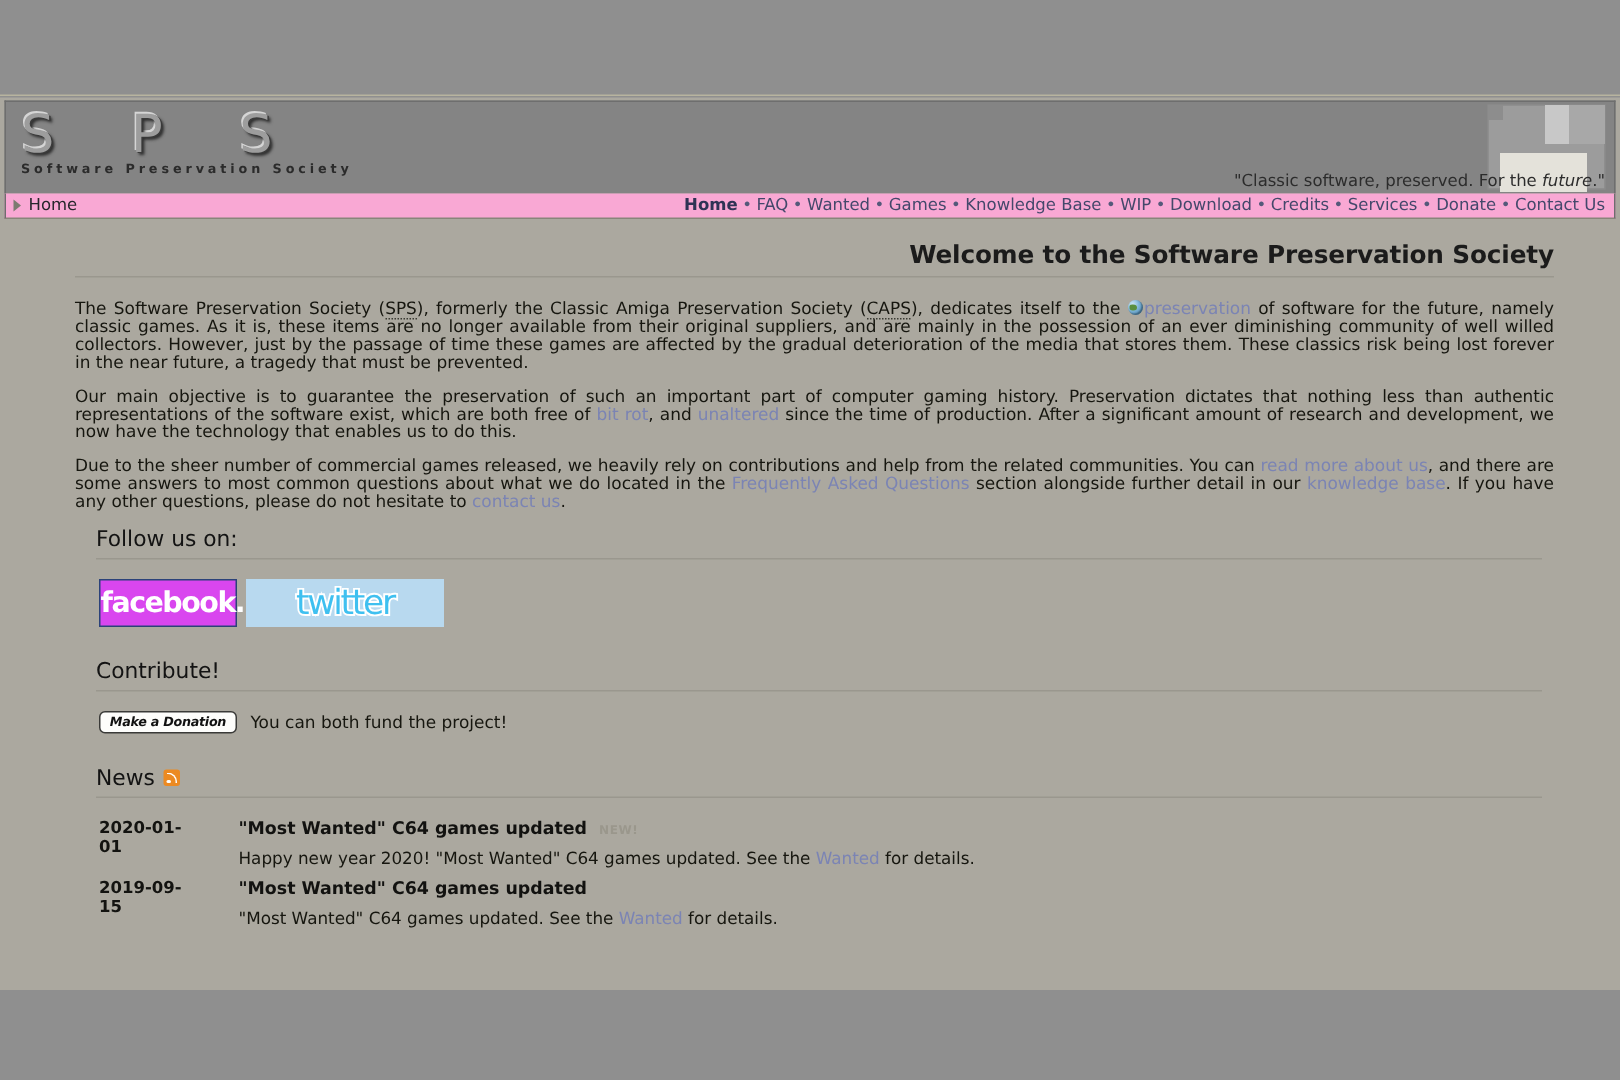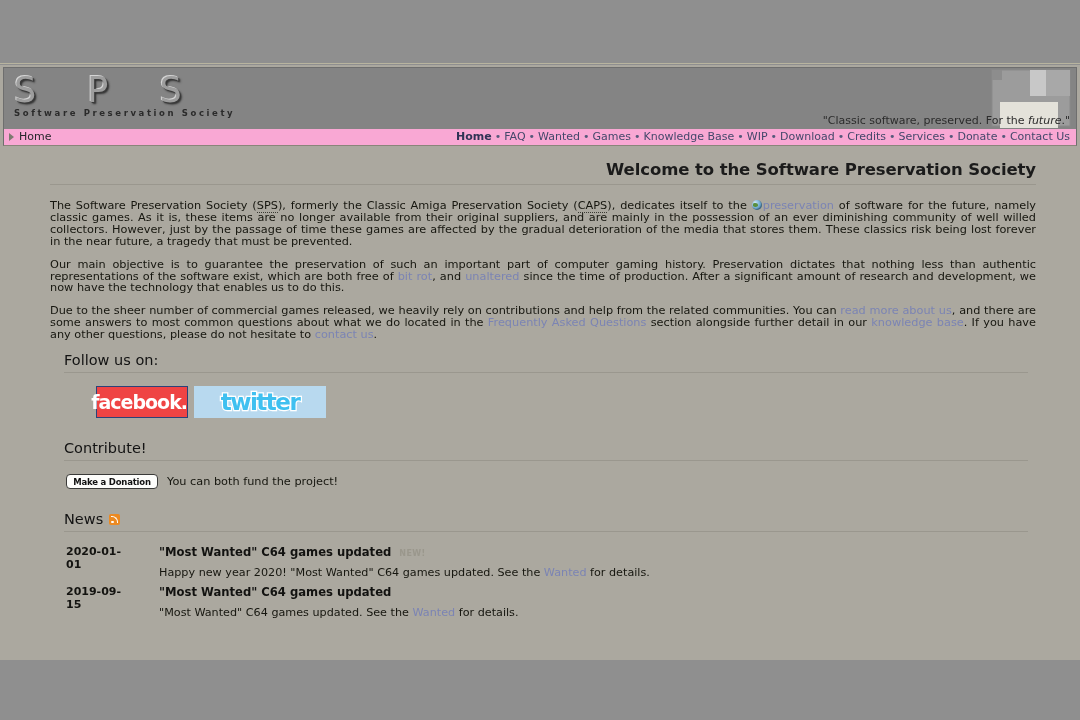--- a/index.html
+++ b/index.html
@@ -168,60 +168,61 @@
     border-bottom: 1px solid #9a978e;
     margin: 0 0 13px 14px;
     display: flex; align-items: baseline; gap: 6px;
   }
   .section-wrap { padding-right: 8px; }
 
   
   .social-row { display: flex; gap: 6px; margin: 0 0 22px 16px; }
   .fb-badge {
     width: 92px; height: 32px;
-    background: #ef4444;
+    background: #d946ef;
     border: 1px solid #2b4279;
-    display: flex; align-items: center; justify-content: flex-end; margin-left: 30px;
+    display: flex; align-items: center; justify-content: flex-start;
   }
   .fb-badge span {
     color: #ffffff;
     font-size: 19px;
     font-weight: bold;
     letter-spacing: -1px;
     font-family: "DejaVu Sans", "Liberation Sans", sans-serif;
   }
   .tw-badge {
     width: 132px; height: 32px;
     background: #b8d9ef;
     display: flex; align-items: center; justify-content: center;
   }
   .tw-badge span {
     color: #3fc0f0;
     font-size: 23px;
-    font-weight: bold;
+    font-weight: normal;
     letter-spacing: -1.5px;
     -webkit-text-stroke: 2.5px #ffffff;
     paint-order: stroke fill;
     font-family: "DejaVu Sans", "Liberation Sans", sans-serif;
   }
 
   
   .contrib-row {
     display: flex; align-items: center; gap: 9px;
     margin: 0 0 4px 16px;
   }
   .donate-btn {
     width: 92px; height: 15px;
     background: #fdfdfb;
     border: 1.5px solid #3a3a38;
     border-radius: 4px;
     display: flex; align-items: center; justify-content: center;
     font-size: 8.5px; font-weight: bold; color: #111;
     letter-spacing: -0.2px;
     font-family: "DejaVu Sans", "Liberation Sans", sans-serif;
+    font-style: italic;
   }
   .wanted-btn {
     width: 92px; height: 18px;
     background: #e8e6dd;
     border-left: 3px double #2a2a26;
     border-right: 3px double #2a2a26;
     border-top: 1px solid #2a2a26;
     border-bottom: 1px solid #2a2a26;
     display: flex; align-items: center; justify-content: center;
     font-size: 12px; font-weight: bold; color: #15150f;

